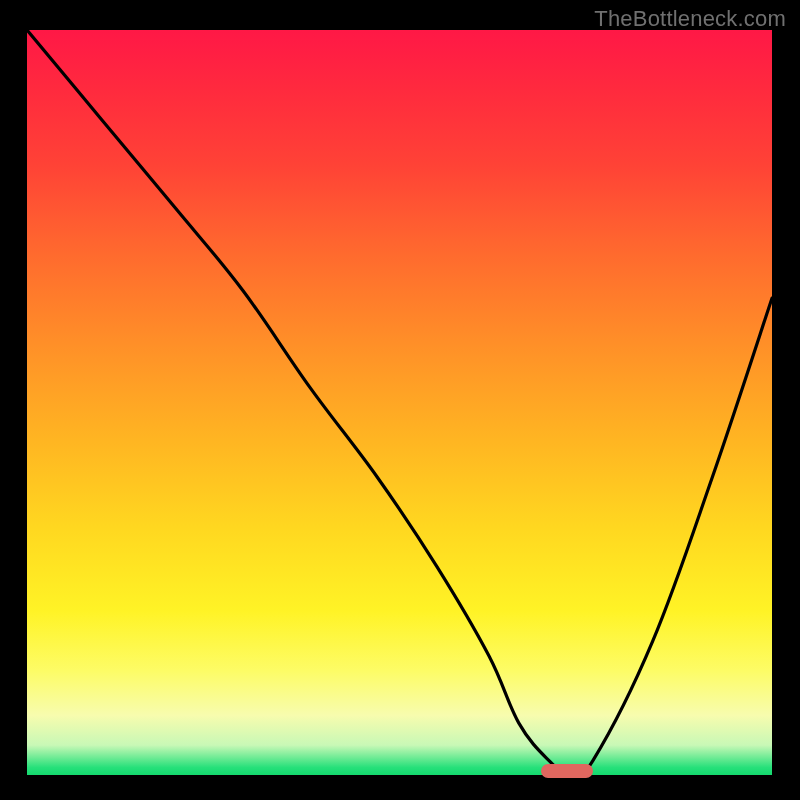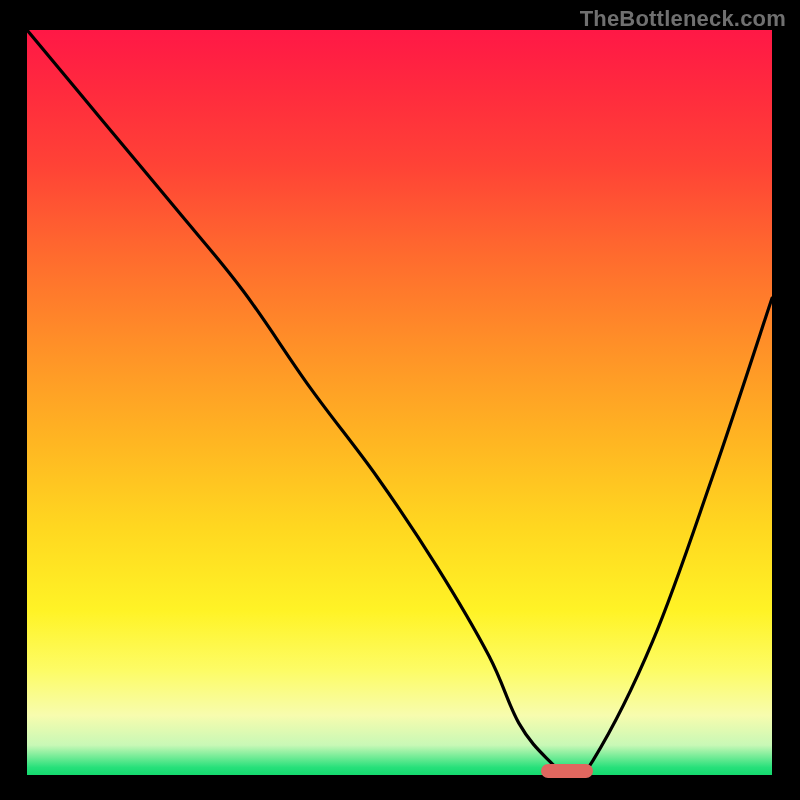--- a/index.html
+++ b/index.html
@@ -10,21 +10,21 @@
     background: #000;
     position: relative;
     font-family: Arial, Helvetica, sans-serif;
   }
   .watermark {
     position: absolute;
     top: 6px;
     right: 14px;
     color: #707070;
     font-size: 22px;
-    font-weight: 700;
+    font-weight: 400;
     letter-spacing: 0.2px;
     z-index: 5;
   }
   .plot {
     position: absolute;
     left: 27px;
     top: 30px;
     width: 745px;
     height: 745px;
     background: linear-gradient(

